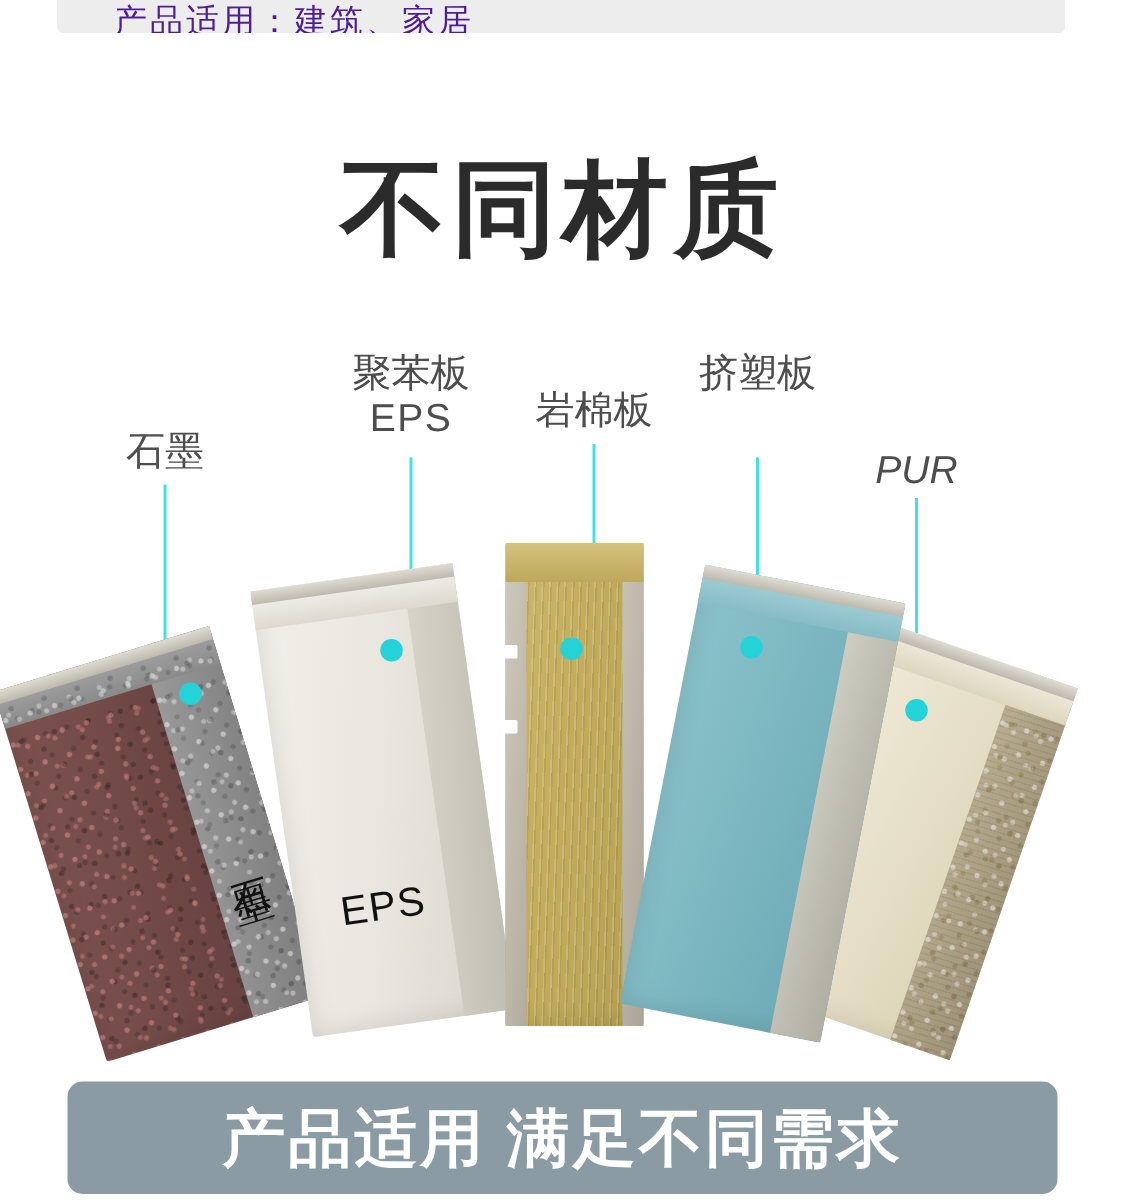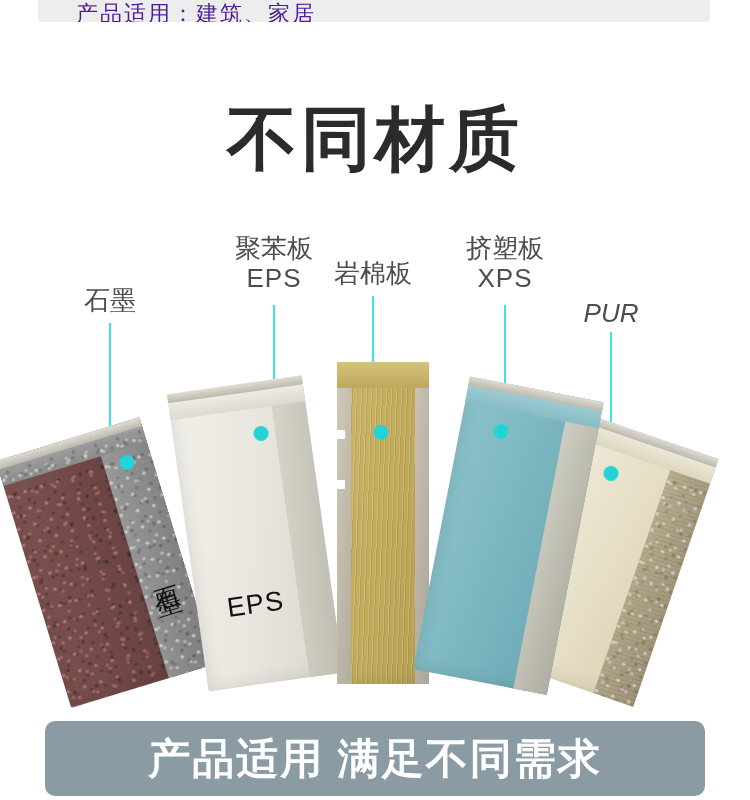--- a/index.html
+++ b/index.html
@@ -145,31 +145,30 @@
 </div>
 
 <div class="callout" style="left:215px; top:233px; width:118px;">
   <div class="cap">
     <span>聚苯板</span>
     <span class="sub">EPS</span>
   </div>
   <div class="leader" style="top:72px; height:120px;"></div>
 </div>
 
-<div class="callout" style="left:314px; top:258px; width:118px;">
+<div class="callout" style="left:337px; top:258px; width:118px;">
   <div class="cap">
     <span>岩棉板</span>
   </div>
   <div class="leader" style="top:38px; height:132px;"></div>
 </div>
 
 <div class="callout" style="left:446px; top:233px; width:118px;">
   <div class="cap">
     <span>挤塑板</span>
-    <span class="sub">XPS</span>
   </div>
   <div class="leader" style="top:72px; height:108px;"></div>
 </div>
 
 <div class="callout" style="left:556px; top:298px; width:110px;font-style:italic;">
   <div class="cap">
     <span>PUR</span>
   </div>
   <div class="leader" style="top:34px; height:130px;"></div>
 </div>

